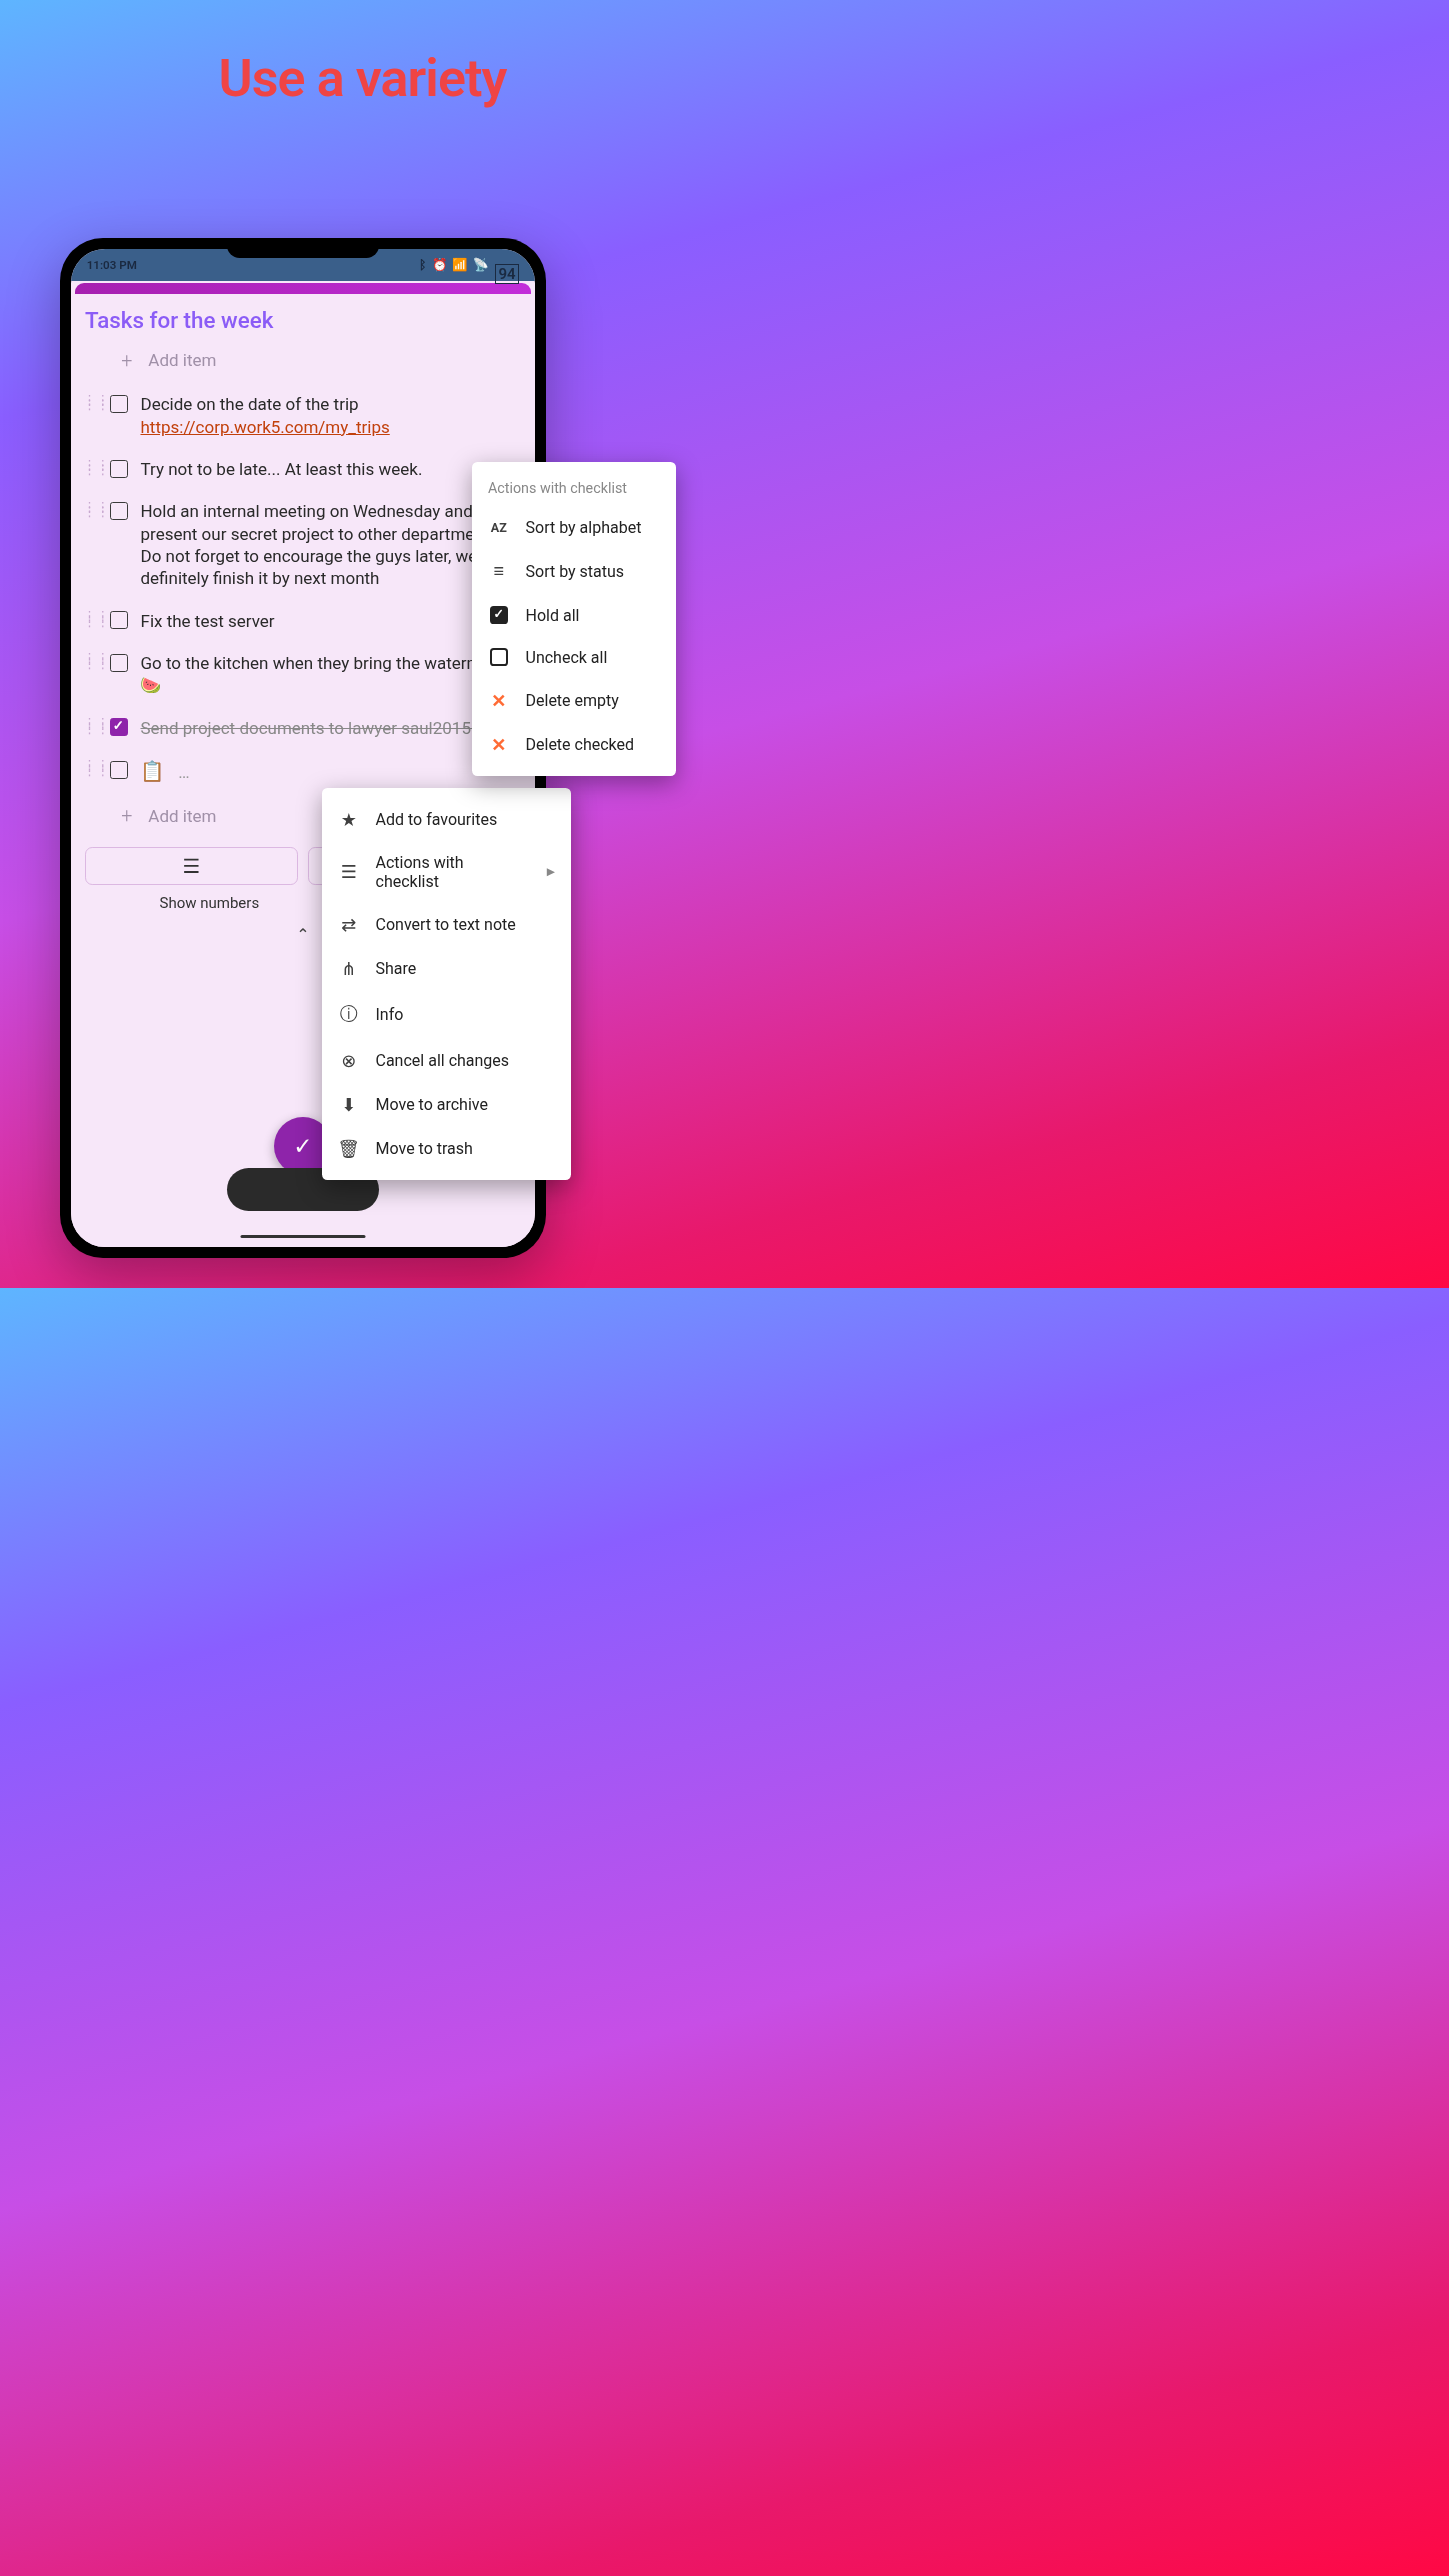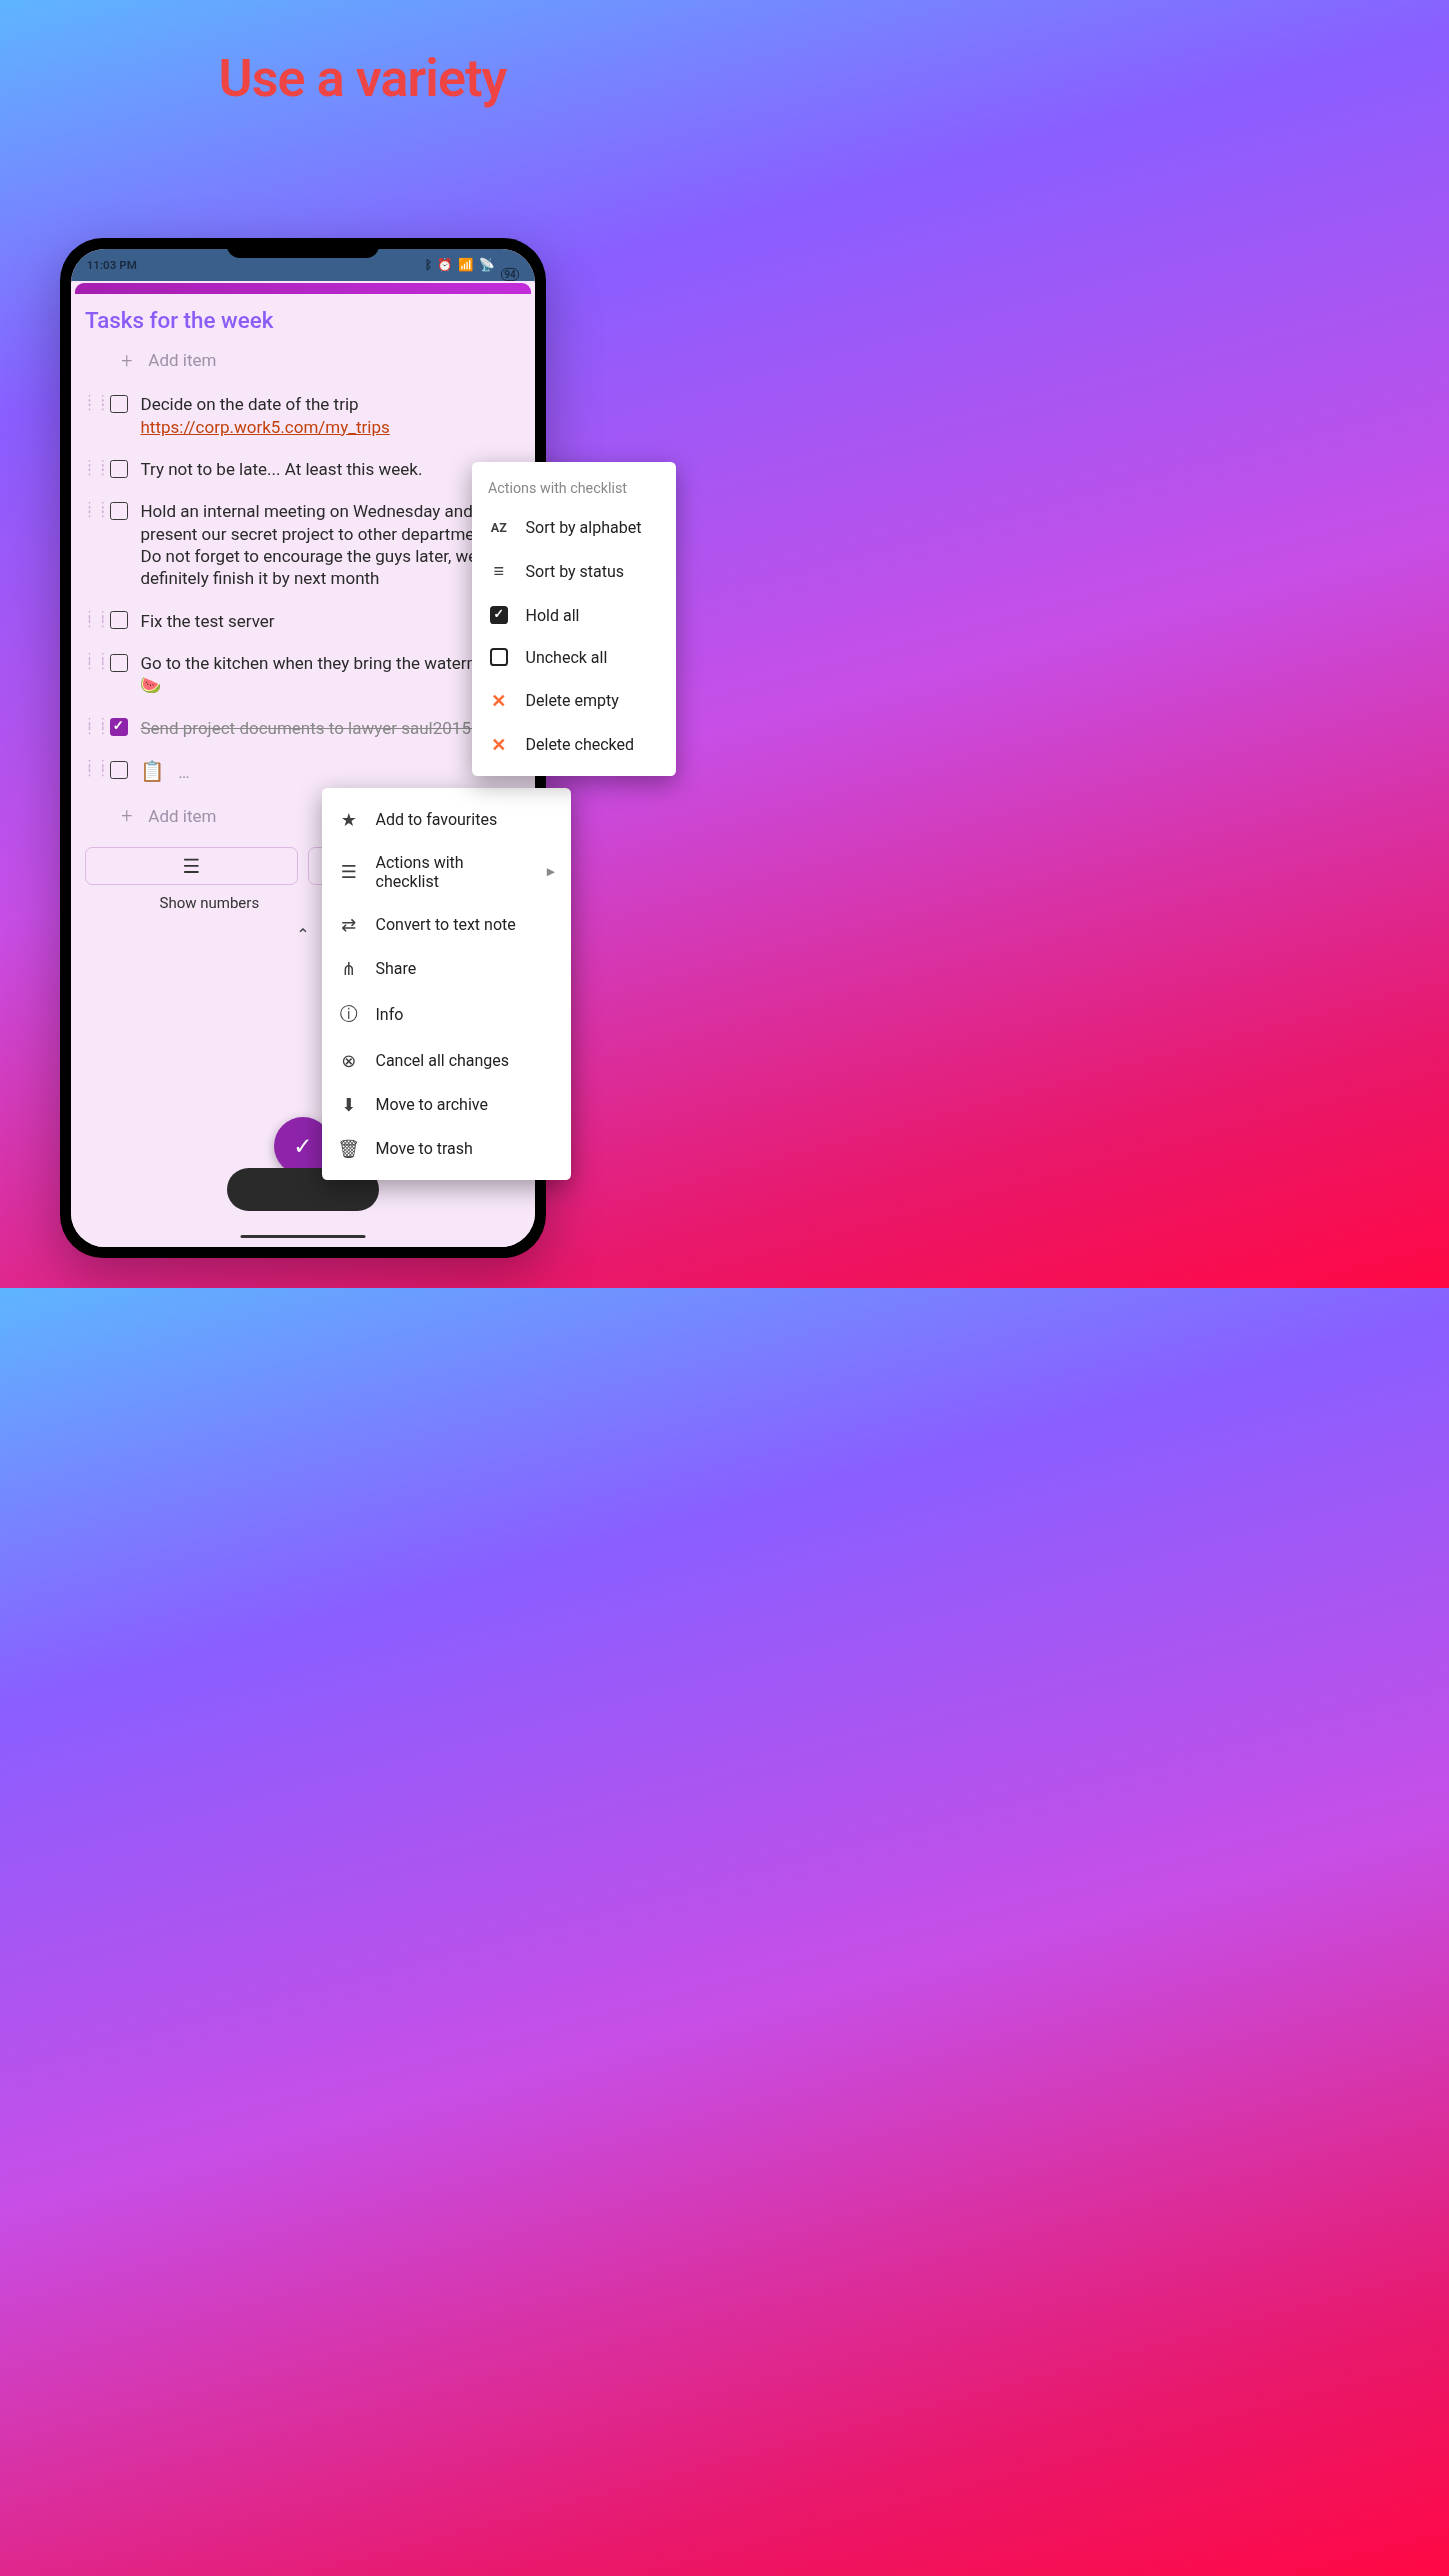--- a/index.html
+++ b/index.html
@@ -282,21 +282,21 @@
 <div class="phone-frame">
   <div class="phone-notch"></div>
   <div class="phone-screen">
     <div class="status-bar">
       <span>11:03 PM</span>
       <span class="status-icons">
         <span>ᛒ</span>
         <span>⏰</span>
         <span>📶</span>
         <span>📡</span>
-        <span style="border:0.9px solid #1a2940;border-radius:6px;padding:0 2.7px;font-size:10px;margin-top:19px;">94</span>
+        <span style="border:0.9px solid #1a2940;border-radius:0;padding:0 2.7px;font-size:15px;margin-top:19px;">94</span>
       </span>
     </div>
     <div class="accent-bar"></div>
     <div class="app-content">
       <div class="page-title">Tasks for the week</div>
 
       <div class="add-item-row">
         <span class="plus">+</span>
         <span>Add item</span>
       </div>

